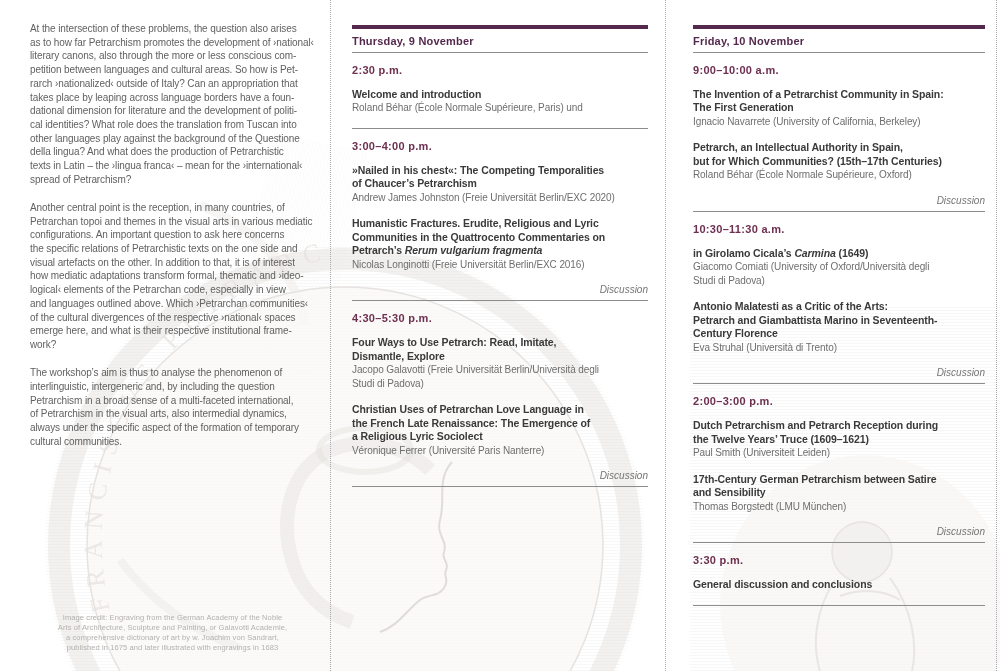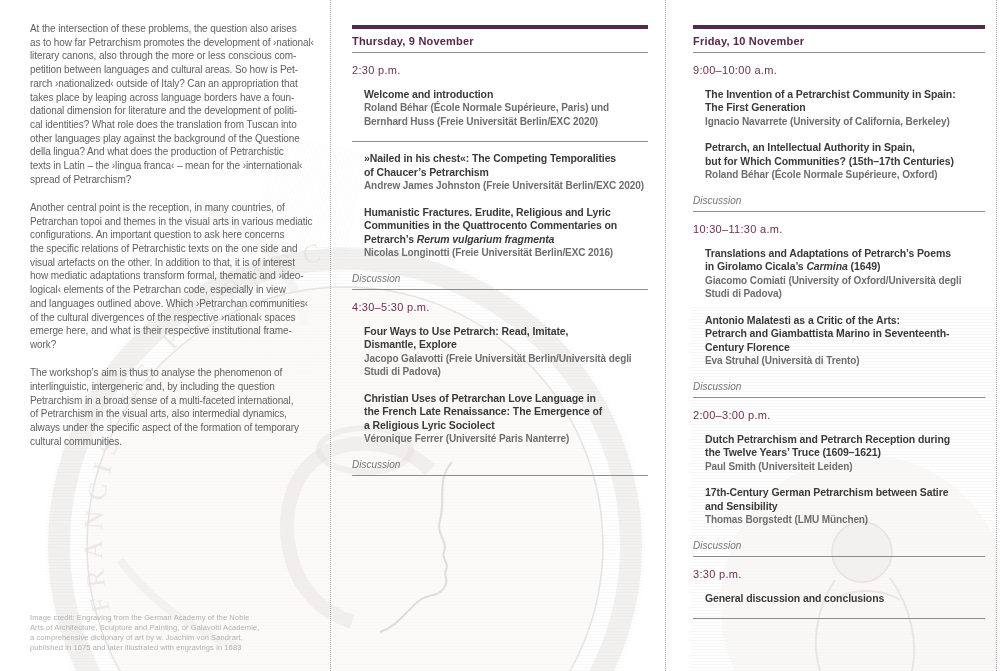--- a/index.html
+++ b/index.html
@@ -11,32 +11,32 @@
   .sep-1{left:330px;} .sep-2{left:665px;} .sep-3{left:996px;}
 
   #intro-col{position:absolute;left:30px;top:22px;width:290px;}
   #credit{position:absolute;left:30px;top:613px;width:285px;}
   #col-thursday{position:absolute;left:352px;top:25px;width:296px;}
   #col-friday{position:absolute;left:693px;top:25px;width:292px;}
 
   .line{white-space:nowrap;}
   .intro-line{font-size:10px;color:#616161;line-height:13.7px;letter-spacing:-0.1px;}
   .paragraph{margin:0 0 14.5px;}
-  .credit-line{font-size:7.5px;color:#b4b1ae;line-height:10px;letter-spacing:0.1px;}
+  .credit-line{font-size:7.5px;color:#b4b1ae;line-height:10px;letter-spacing:0.1px;text-align:center;}
 
   .rule-thick{height:3.5px;background:#54294d;}
   .day-title{font-size:11px;font-weight:bold;color:#54294d;margin:6px 0 5px;letter-spacing:0.2px;}
   .rule-thin{border-top:1px solid #8d8d8d;height:0;}
   .rule-thin.underline{margin:0;}
   .rule-thin.section{margin:5px 0 10px;}
-  .time{font-size:11px;font-weight:normal;color:#6d2f4f;margin:11px 0 12px;letter-spacing:0.3px;}
-  .talk{margin:0 12px 13px;}
+  .time{font-size:11px;font-weight:bold;color:#6d2f4f;margin:11px 0 12px;letter-spacing:0.3px;}
+  .talk{margin:0 0 13px;}
   .talk-title-line{font-size:10.5px;font-weight:bold;color:#3a3a3a;line-height:13.5px;letter-spacing:-0.1px;}
-  .speaker{font-size:10px;font-weight:bold;color:#6e6e6e;line-height:13.5px;letter-spacing:-0.1px;}
-  .discussion{font-size:10px;font-style:italic;color:#757575;margin:12px 0 0;}
+  .speaker{font-size:10px;font-weight:normal;color:#6e6e6e;line-height:13.5px;letter-spacing:-0.1px;}
+  .discussion{font-size:10px;font-style:italic;color:#757575;margin:12px 0 0;text-align:right;}
   .it{font-style:italic;}
 </style>
 </head>
 <body>
 
 <div class="page">
 
   <svg class="watermark" width="1000" height="671" viewBox="0 0 1000 671" aria-hidden="true">
     <defs>
       <pattern id="hh" width="4" height="3" patternUnits="userSpaceOnUse">
@@ -116,23 +116,23 @@
     </div>
 
   <div id="col-thursday">
       <div class="rule-thick"></div>
       <div class="day-title">Thursday, 9 November</div>
       <div class="rule-thin underline"></div>
       <div class="time">2:30 p.m.</div>
       <div class="talk">
         <div class="line talk-title-line">Welcome and introduction</div>
         <div class="line speaker">Roland Béhar (École Normale Supérieure, Paris) und</div>
-        <div class="line speaker">Bernhard Huss (Freie Universität Berlin/EXC 2020)</div>
-      </div>
-      <div class="rule-thin section"></div>
+      </div>
+      <div class="rule-thin section"></div>
+      <div class="time">3:00–4:00 p.m.</div>
       <div class="talk">
         <div class="line talk-title-line">»Nailed in his chest«: The Competing Temporalities</div>
         <div class="line talk-title-line">of Chaucer’s Petrarchism</div>
         <div class="line speaker">Andrew James Johnston (Freie Universität Berlin/EXC 2020)</div>
       </div>
       <div class="talk">
         <div class="line talk-title-line">Humanistic Fractures. Erudite, Religious and Lyric</div>
         <div class="line talk-title-line">Communities in the Quattrocento Commentaries on</div>
         <div class="line talk-title-line"><span>Petrarch’s </span><span class="it">Rerum vulgarium fragmenta</span></div>
         <div class="line speaker">Nicolas Longinotti (Freie Universität Berlin/EXC 2016)</div>
@@ -168,21 +168,20 @@
       </div>
       <div class="talk">
         <div class="line talk-title-line">Petrarch, an Intellectual Authority in Spain,</div>
         <div class="line talk-title-line">but for Which Communities? (15th–17th Centuries)</div>
         <div class="line speaker">Roland Béhar (École Normale Supérieure, Oxford)</div>
       </div>
       <div class="discussion">Discussion</div>
       <div class="rule-thin section"></div>
       <div class="time">10:30–11:30 a.m.</div>
       <div class="talk">
-        <div class="line talk-title-line">Translations and Adaptations of Petrarch’s Poems</div>
         <div class="line talk-title-line"><span>in Girolamo Cicala’s </span><span class="it">Carmina</span><span> (1649)</span></div>
         <div class="line speaker">Giacomo Comiati (University of Oxford/Università degli</div>
         <div class="line speaker">Studi di Padova)</div>
       </div>
       <div class="talk">
         <div class="line talk-title-line">Antonio Malatesti as a Critic of the Arts:</div>
         <div class="line talk-title-line">Petrarch and Giambattista Marino in Seventeenth-</div>
         <div class="line talk-title-line">Century Florence</div>
         <div class="line speaker">Eva Struhal (Università di Trento)</div>
       </div>

